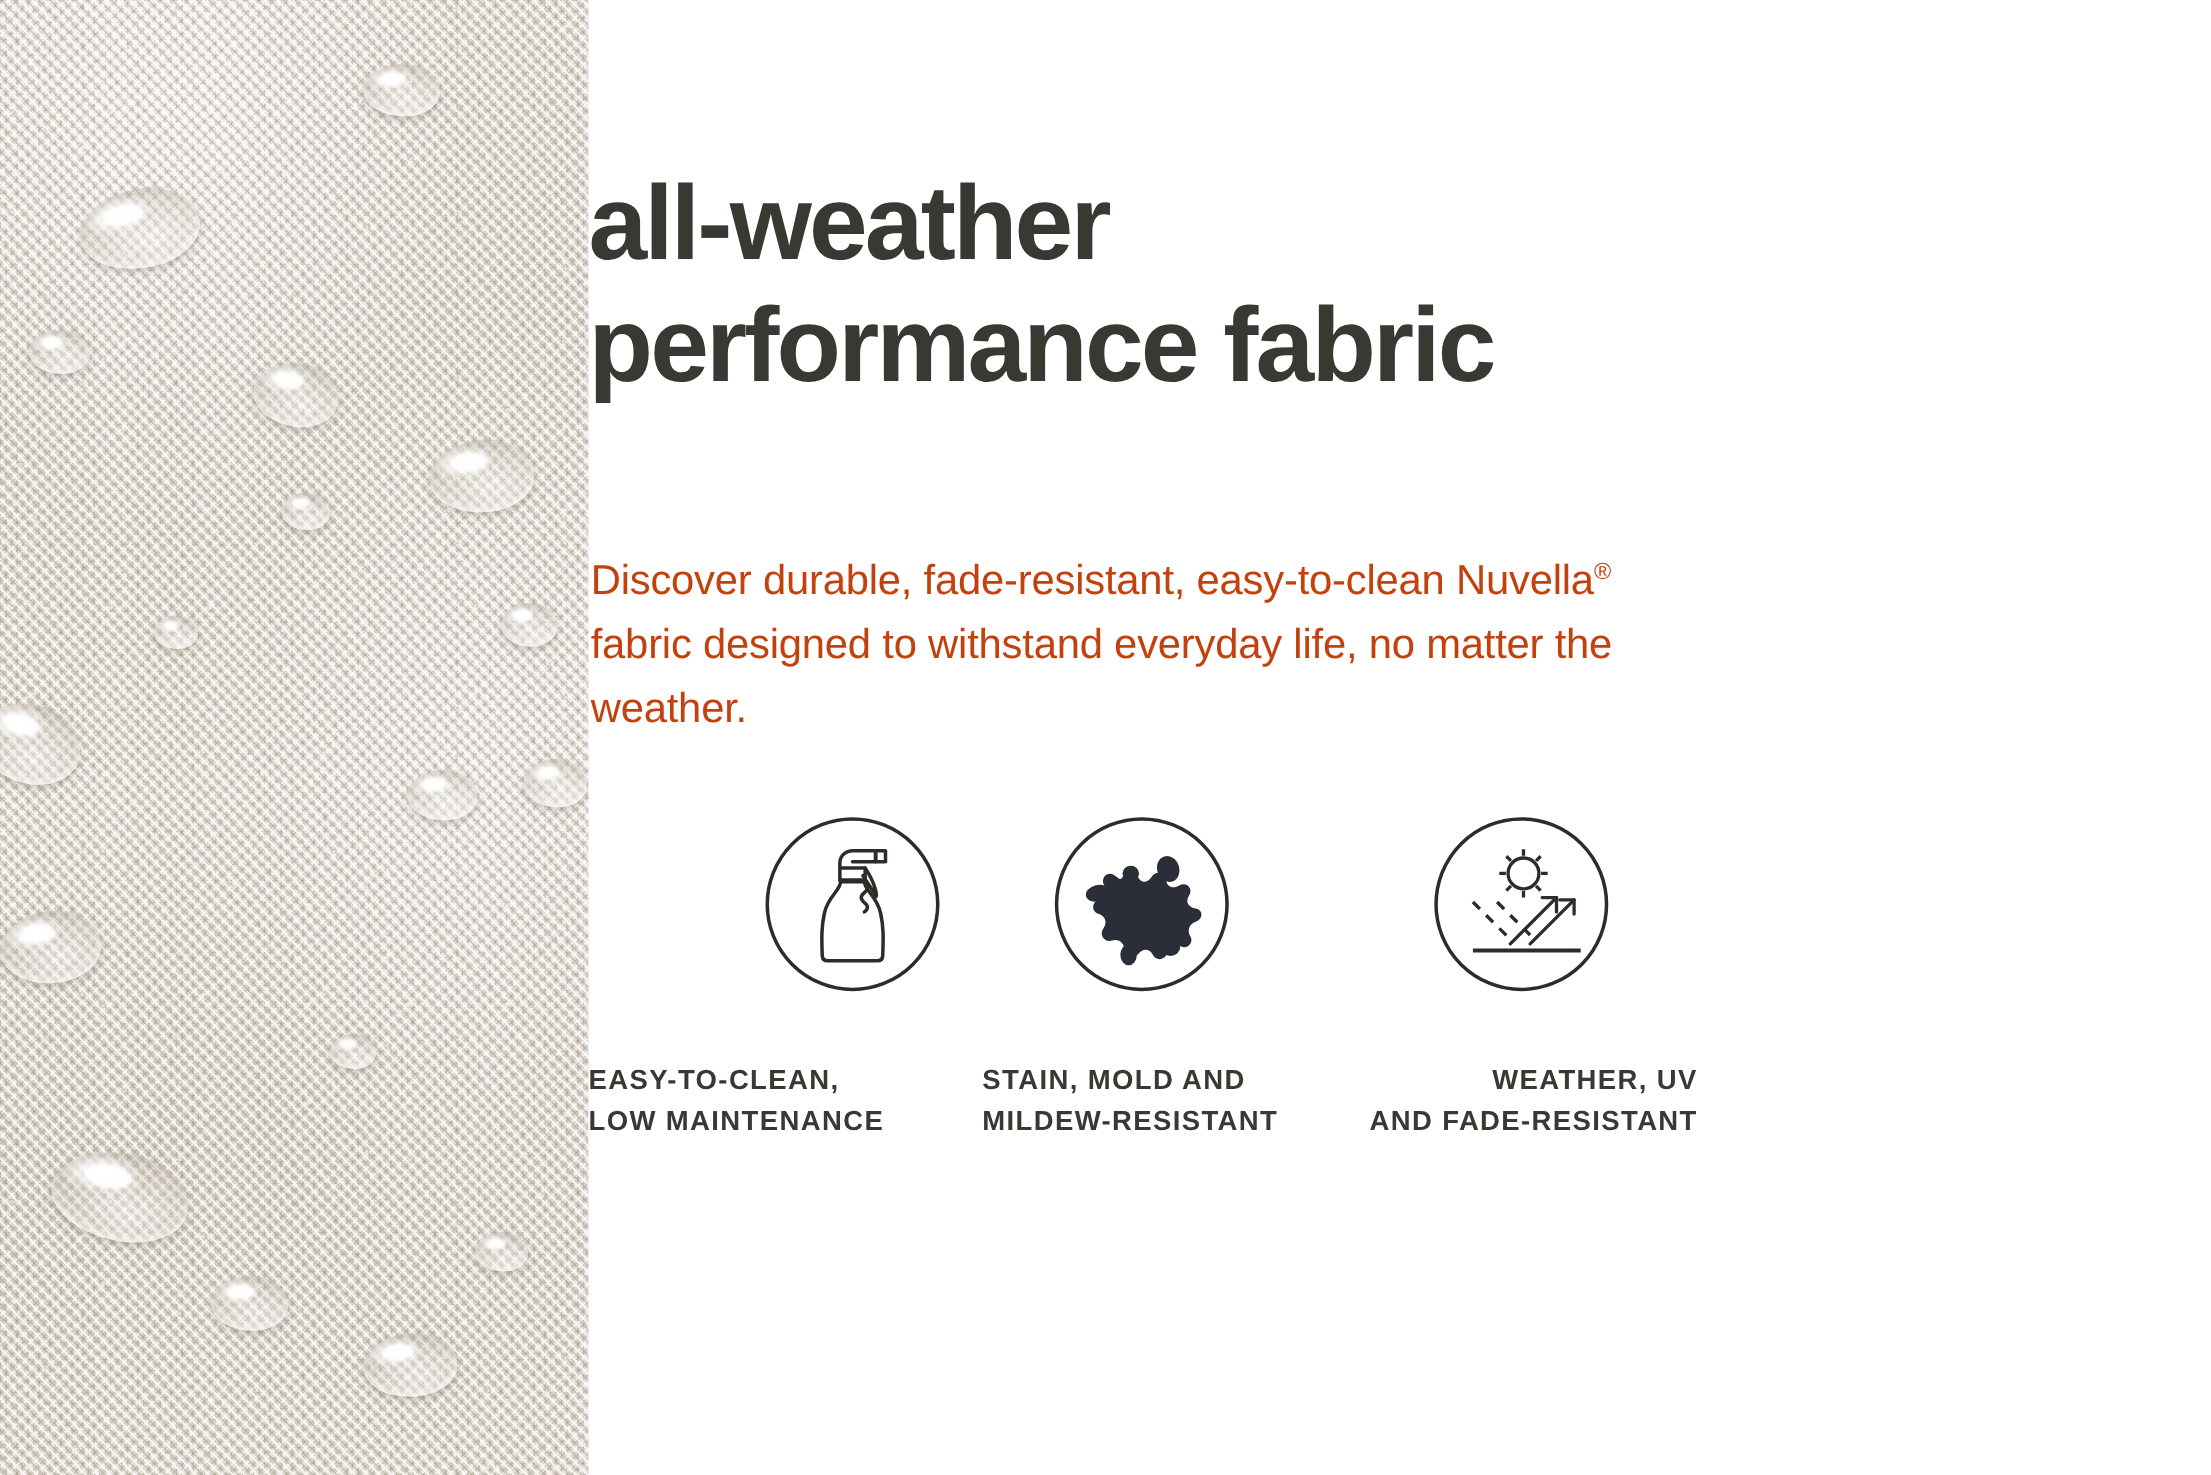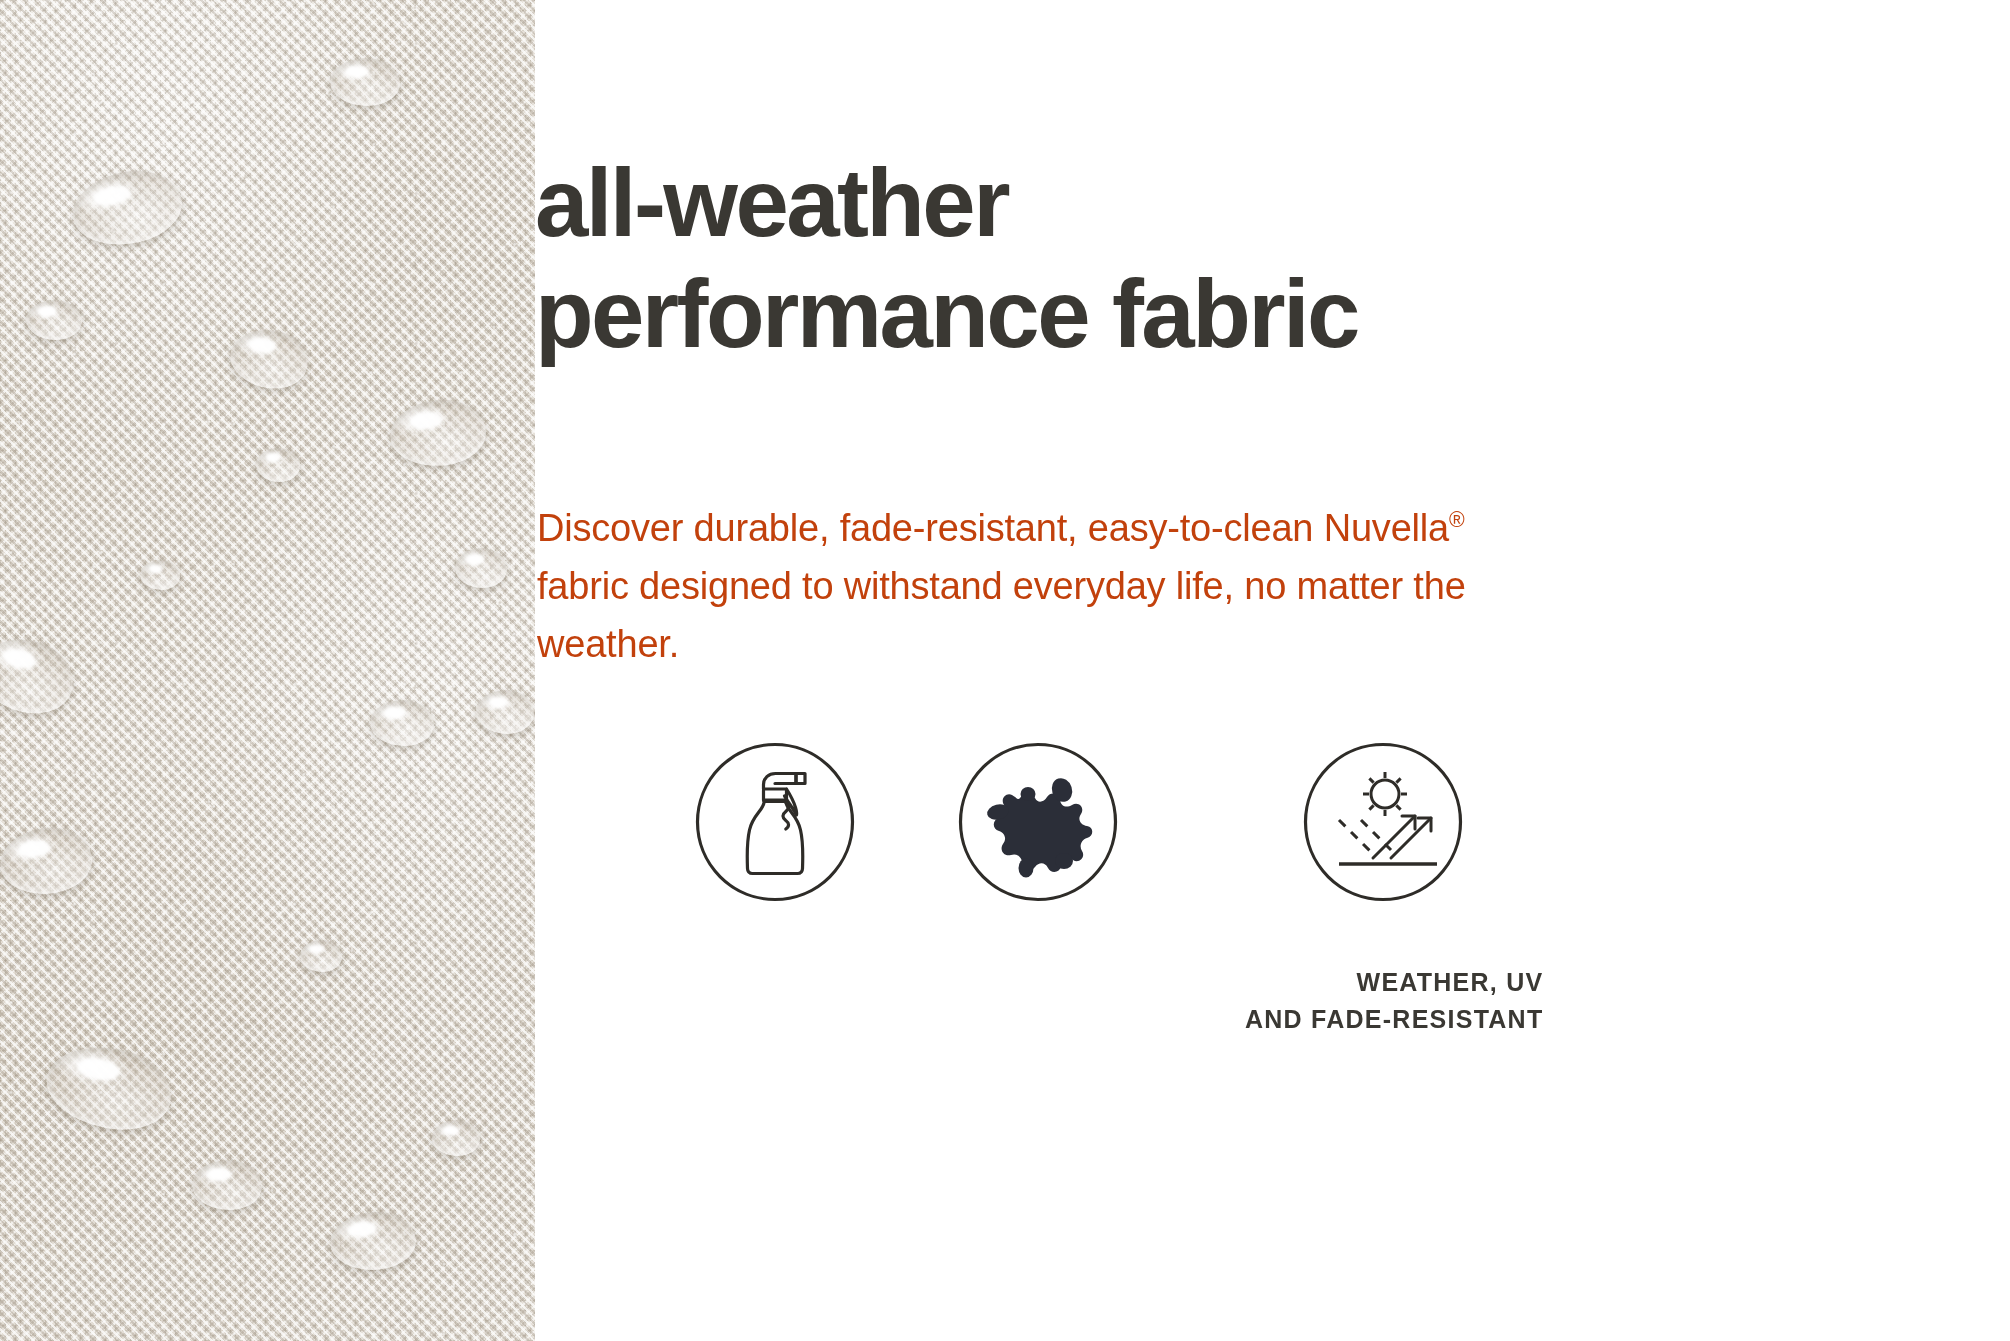--- a/index.html
+++ b/index.html
@@ -239,38 +239,42 @@
             <rect x="68.5" y="47" width="23" height="12.5" rx="1.5"></rect>
 
             <path d="M90.5 60 C94.5 63 94.5 66.5 90.8 69.5 C87 72.5 87 75.5 90.8 78.5 C94.5 81.2 94.5 84.5 90.8 87"></path>
 
             <path d="M68.5 47 L68.5 42.5 C68.5 36 73.5 31.5 80.5 31.5 L101 31.5 L101 41.5 L80 41.5"></path>
             <path d="M101 31.5 L110 31.5 L110 41.5 L101 41.5 Z"></path>
 
             <path d="M91.5 47 C95 52.5 98.5 58.5 100.5 65.5 C101.5 69 102 71.5 101.5 73 C100.5 71 98 67 95 62.5 C92.6 58.9 90.8 56.2 89.5 54"></path>
           </svg>
         </div>
+        <div class="feature-caption cap-col-1">EASY-TO-CLEAN,
+LOW MAINTENANCE</div>
       </div>
 
       <div class="feature feature-2">
         <div class="feature-icon-wrap icon-col-2">
           <svg width="160" height="160" viewBox="0 0 160 160" fill="none">
             <circle cx="80" cy="80" r="77.5" fill="#ffffff" stroke="#2e2c28" stroke-width="3.2"></circle>
             <g fill="#2b2e38">
 
               <path d="M62 56 C66 50 74 50 77 56 C80 62 86 60 89 55 C93 49 101 51 102 58 C103 65 109 66 114 63 C121 59 127 66 123 72 C119 78 123 83 129 84 C136 85 136 94 129 96 C123 98 121 104 124 109 C128 115 121 122 115 118 C110 115 104 118 103 124 C102 131 93 132 90 126 C87 120 81 120 77 125 C72 131 64 128 64 121 C64 115 59 111 53 113 C46 115 41 108 45 102 C49 97 47 91 41 89 C34 87 34 78 41 76 C47 74 49 68 46 63 C42 57 48 50 54 53 C58 55 60 59 62 56 Z"></path>
 
               <ellipse cx="70" cy="52" rx="7.5" ry="7"></ellipse>
               <ellipse cx="104" cy="48" rx="10" ry="12" transform="rotate(-18 104 48)"></ellipse>
               <ellipse cx="40" cy="70" rx="11" ry="7.5" transform="rotate(-14 40 70)"></ellipse>
               <ellipse cx="68" cy="126" rx="7.5" ry="9.5"></ellipse>
               <ellipse cx="106" cy="119" rx="9" ry="8"></ellipse>
             </g>
           </svg>
         </div>
+        <div class="feature-caption cap-col-2">STAIN, MOLD AND
+MILDEW-RESISTANT</div>
       </div>
 
       <div class="feature feature-3">
         <div class="feature-icon-wrap icon-col-3">
           <svg width="160" height="160" viewBox="0 0 160 160" fill="none" stroke="#2e2c28" stroke-width="3" stroke-linecap="butt">
             <circle cx="80" cy="80" r="77.5" fill="#ffffff" stroke-width="3.2"></circle>
 
             <circle cx="82" cy="52" r="14"></circle>
             <path d="M82 30 L82 36"></path>
             <path d="M82 68 L82 74"></path>

